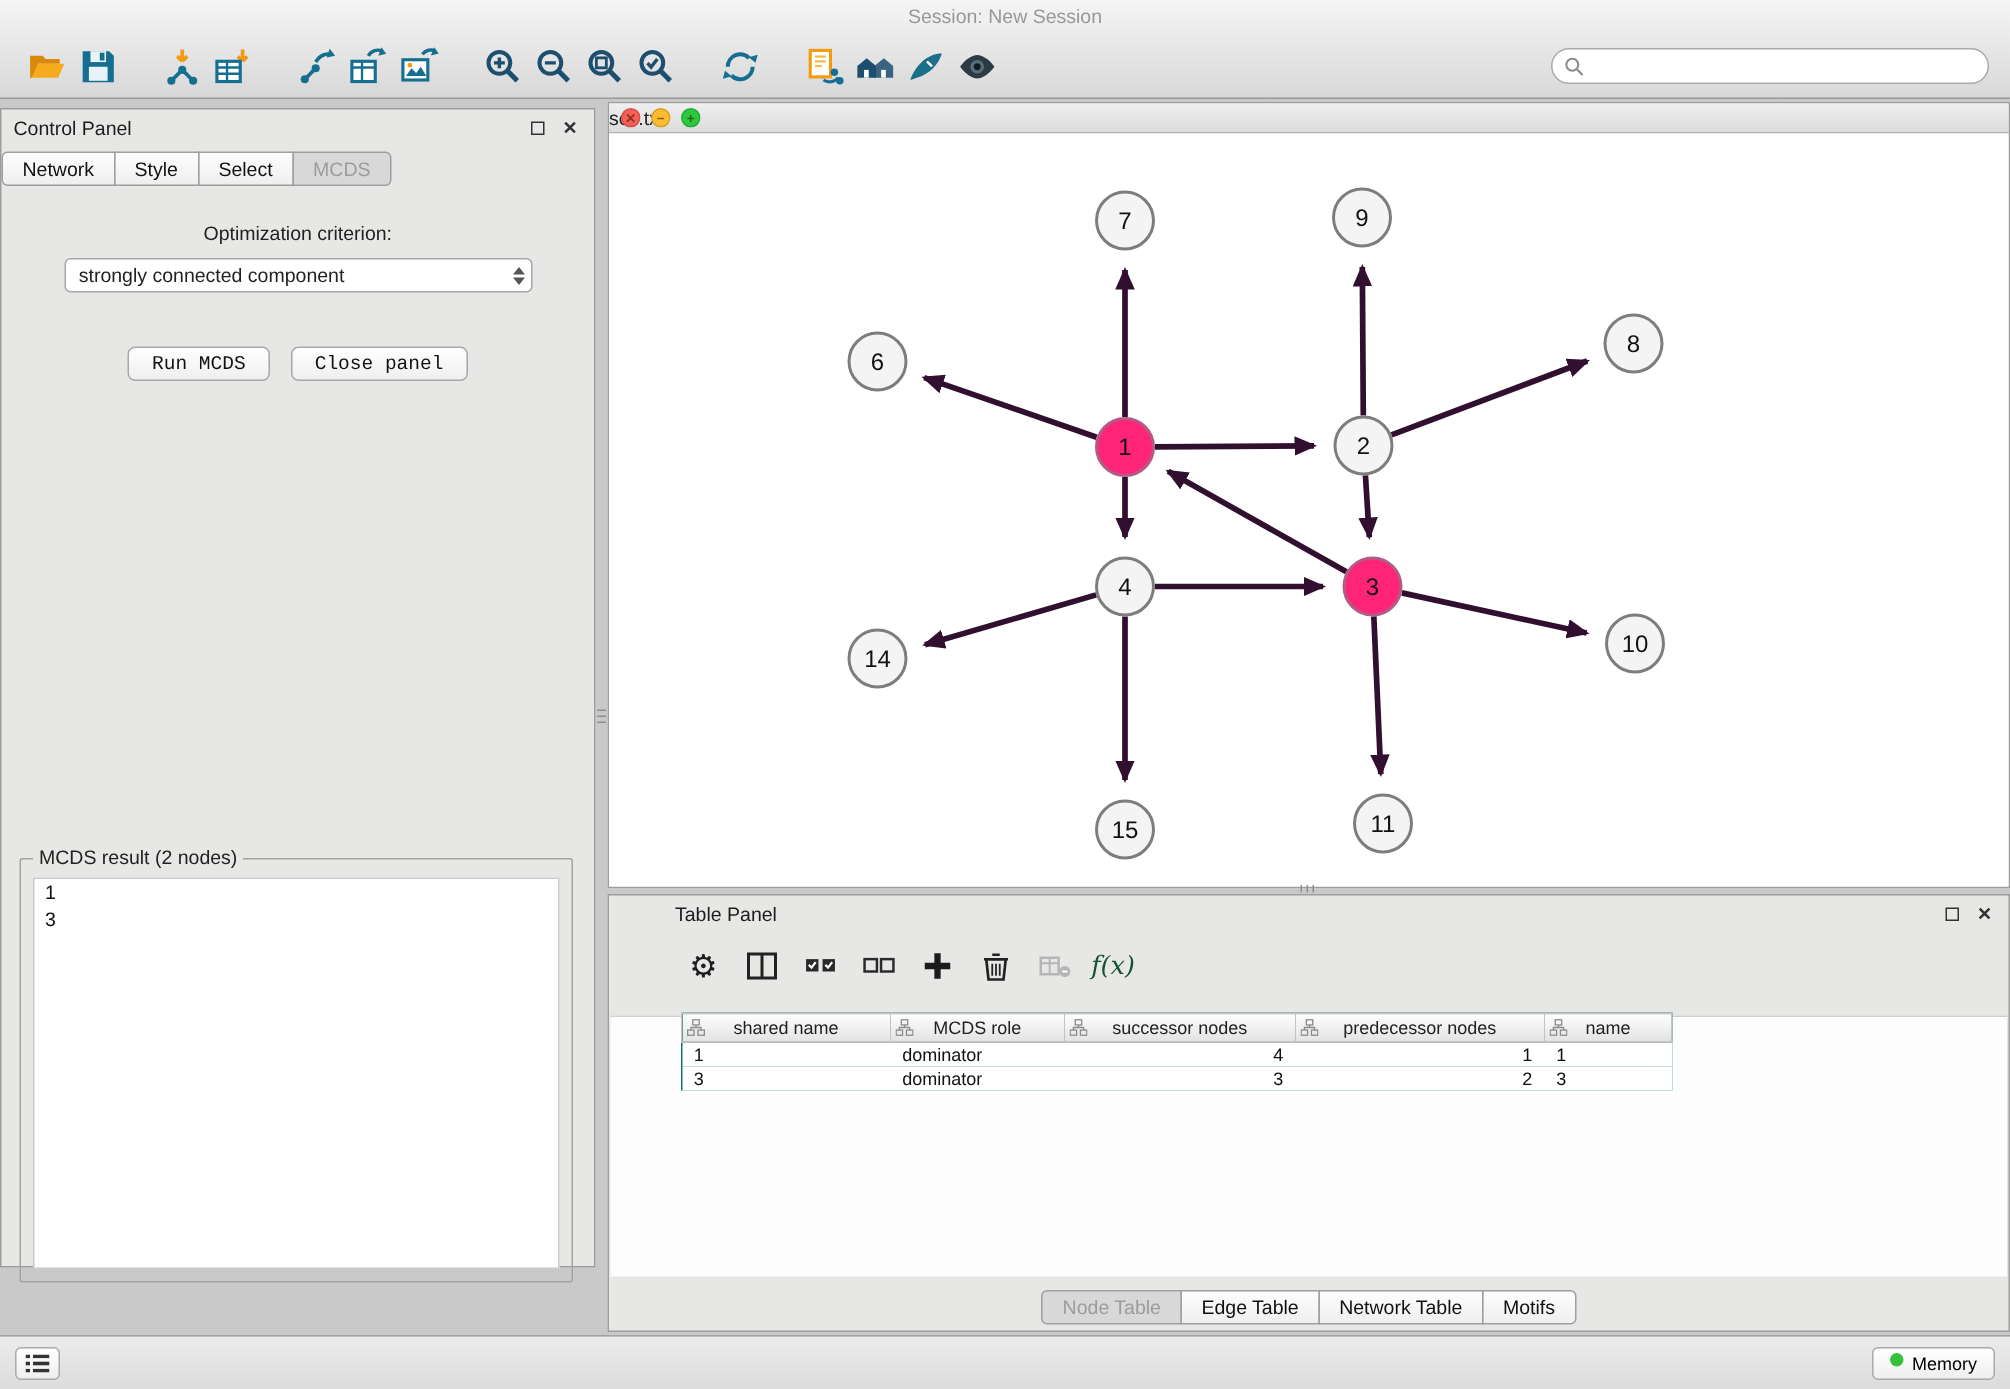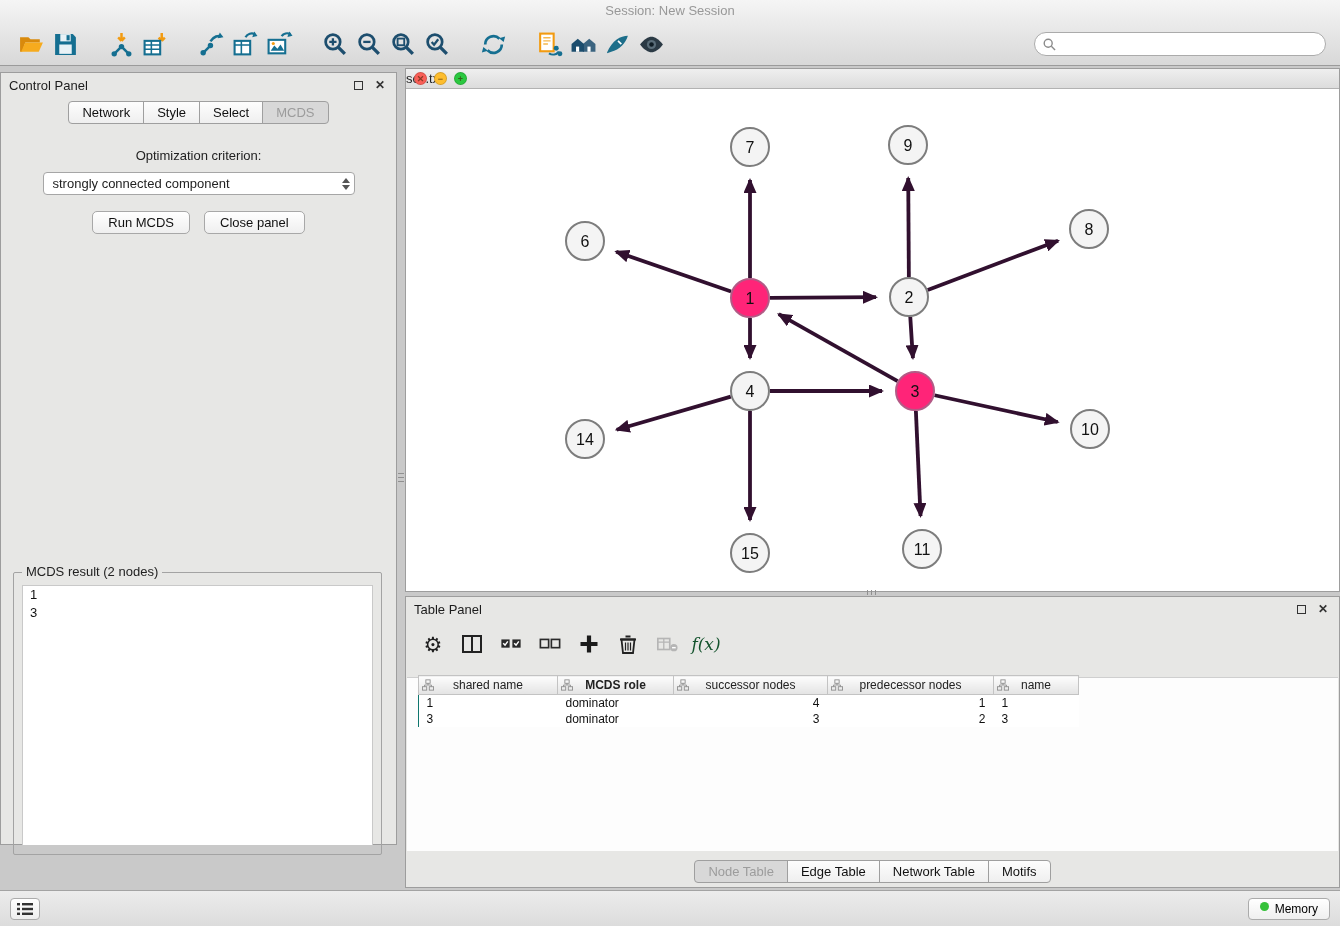--- a/index.html
+++ b/index.html
@@ -30,21 +30,21 @@
 
   
   .panel { position:absolute; background:#e7e7e5; border:1px solid #9d9d9d; }
   .panel-header { height:24px; display:flex; align-items:center; padding:0 8px; font-size:13px; color:#1c1c1c; }
   .panel-header .spacer { flex:1; }
   .win-icon { width:16px; height:16px; display:flex; align-items:center; justify-content:center;
     font-size:12px; color:#333; cursor:pointer; margin-left:6px; font-weight:bold; }
   .float-glyph { width:9px; height:9px; border:1.5px solid #333; display:inline-block; }
 
   
-  .tabs { display:flex; justify-content:center; }
+  .tabs { display:flex; justify-content:flex-start; }
   .tab { padding:3px 13px; font-size:13px; background:linear-gradient(#fdfdfd,#efefef);
     border:1px solid #9f9f9f; margin-left:-1px; cursor:pointer; color:#111; white-space:nowrap; }
   .tab:first-child { border-top-left-radius:4px; border-bottom-left-radius:4px; margin-left:0; }
   .tab:last-child { border-top-right-radius:4px; border-bottom-right-radius:4px; }
   .tab.active { background:#d8d8d8; color:#9c9c9c; }
 
   
   #control-panel { left:0; top:72px; width:397px; height:773px; }
   #control-panel .tabs { margin-top:4px; }
   .cp-content { position:relative; height:calc(100% - 54px); }
@@ -52,21 +52,21 @@
   .dropdown { width:312px; height:23px; margin:9px auto 0 auto; background:#fff;
     border:1px solid #a6a6a6; border-radius:4px; position:relative;
     display:flex; align-items:center; padding:0 22px 0 9px; font-size:13px; cursor:pointer; }
   .dropdown .stepper { position:absolute; right:4px; top:0; bottom:0;
     display:flex; flex-direction:column; justify-content:center; gap:2px; }
   .dropdown .stepper i { width:0; height:0; border-left:4px solid transparent; border-right:4px solid transparent; display:block; }
   .dropdown .stepper .up { border-bottom:5px solid #555; }
   .dropdown .stepper .dn { border-top:5px solid #555; }
   .btn-row { display:flex; justify-content:center; gap:14px; margin-top:16px; }
   .btn { background:linear-gradient(#ffffff,#efefef); border:1px solid #a8a8a8; border-radius:5px;
-    padding:3px 15px; font-size:13px; color:#111; cursor:pointer; font-family:Liberation Sans, sans-serif; }
+    padding:3px 15px; font-size:13px; color:#111; cursor:pointer; font-family:Liberation Mono, monospace;margin-top:20px; }
   .groupbox { position:absolute; left:12px; right:14px; top:424px; bottom:10px;
     border:1px solid #a3a3a3; border-radius:2px; }
   .groupbox .legend { position:absolute; top:-9px; left:8px; background:#e7e7e5; padding:0 4px; font-size:13px; }
   .result-list { position:absolute; left:8px; right:8px; top:12px; bottom:8px;
     background:#fff; border:1px solid #c9c9c9; overflow:auto; }
   .result-list .line { padding:1px 7px; font-size:13px; color:#111; line-height:16px; }
 
   
   #network-panel { left:405px; top:68px; width:935px; height:524px; background:#fff; }
   .net-titlebar { height:20px; background:linear-gradient(#efefef,#dcdcdc); border-bottom:1px solid #b2b2b2;
@@ -74,21 +74,21 @@
   .net-title { position:absolute; left:0; right:0; text-align:left; font-size:13px; color:#222; }
   .tlight { width:13px; height:13px; border-radius:50%; margin-right:7px; display:flex;
     align-items:center; justify-content:center; font-size:9px; font-weight:bold; color:rgba(60,30,0,.6);
     cursor:pointer; z-index:2; border:1px solid rgba(0,0,0,.15); }
   .tl-red { background:#f95f57; }
   .tl-yellow { background:#fdbd2e; }
   .tl-green { background:#2bc840; }
   .net-canvas { position:relative; width:100%; height:502px; background:#fff; }
 
   
-  #table-panel { left:405px; top:596px; width:935px; height:292px; }
+  #table-panel { left:405px; top:596px; width:935px; height:292px;padding-left:36px; }
   .tp-toolbar { display:flex; align-items:center; gap:9px; padding:8px 12px 6px 12px; height:44px; }
   .tp-btn { background:none; border:none; width:30px; height:30px; display:flex; align-items:center;
     justify-content:center; cursor:pointer; padding:0; }
   .tp-btn svg { width:22px; height:22px; }
   .tp-btn .gear-char { font-size:21px; color:#1f1f1f; line-height:1; }
   .tp-btn .fx { font-family:"DejaVu Serif","Liberation Serif",serif; font-style:italic; font-size:17px; color:#14532d; }
   .tp-btn.disabled { cursor:default; }
   .node-table { margin:10px 0 0 12px; border-collapse:collapse; table-layout:fixed; background:#0f766e; }
   .node-table th { background:linear-gradient(#fdfdfd,#e3e3e3); border:1px solid #c3c3c3;
     font-weight:normal; font-size:12px; padding:2px 4px; height:19px; position:relative; text-align:center; }
@@ -435,21 +435,21 @@
   <div class="table-wrap">
     <table class="node-table">
       <thead>
           <tr>
             <th style="width: 139px;"><svg class="hicon" width="12" height="12" viewBox="0 0 14 14">
                 <rect x="4.5" y="1" width="5" height="4" fill="none" stroke="#8a8a8a"></rect>
                 <path d="M7 5v2M3 9V7h8v2" stroke="#8a8a8a" fill="none"></path>
                 <rect x="0.5" y="9" width="5" height="4" fill="none" stroke="#8a8a8a"></rect>
                 <rect x="8.5" y="9" width="5" height="4" fill="none" stroke="#8a8a8a"></rect>
               </svg><span>shared name</span></th>
-            <th style="width: 116px; font-weight: bold;"><svg class="hicon" width="12" height="12" viewBox="0 0 14 14">
+            <th style="width: 116px;"><svg class="hicon" width="12" height="12" viewBox="0 0 14 14">
                 <rect x="4.5" y="1" width="5" height="4" fill="none" stroke="#8a8a8a"></rect>
                 <path d="M7 5v2M3 9V7h8v2" stroke="#8a8a8a" fill="none"></path>
                 <rect x="0.5" y="9" width="5" height="4" fill="none" stroke="#8a8a8a"></rect>
                 <rect x="8.5" y="9" width="5" height="4" fill="none" stroke="#8a8a8a"></rect>
               </svg><span>MCDS role</span></th>
             <th style="width: 154px;"><svg class="hicon" width="12" height="12" viewBox="0 0 14 14">
                 <rect x="4.5" y="1" width="5" height="4" fill="none" stroke="#8a8a8a"></rect>
                 <path d="M7 5v2M3 9V7h8v2" stroke="#8a8a8a" fill="none"></path>
                 <rect x="0.5" y="9" width="5" height="4" fill="none" stroke="#8a8a8a"></rect>
                 <rect x="8.5" y="9" width="5" height="4" fill="none" stroke="#8a8a8a"></rect>

